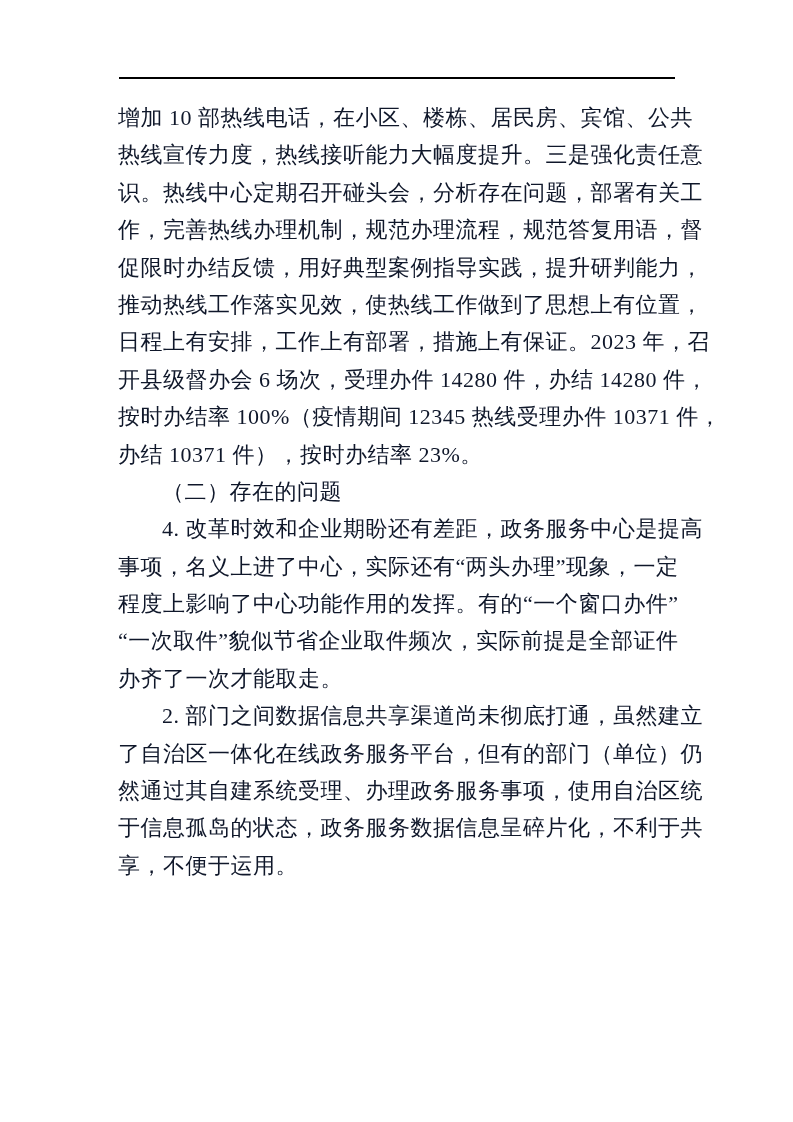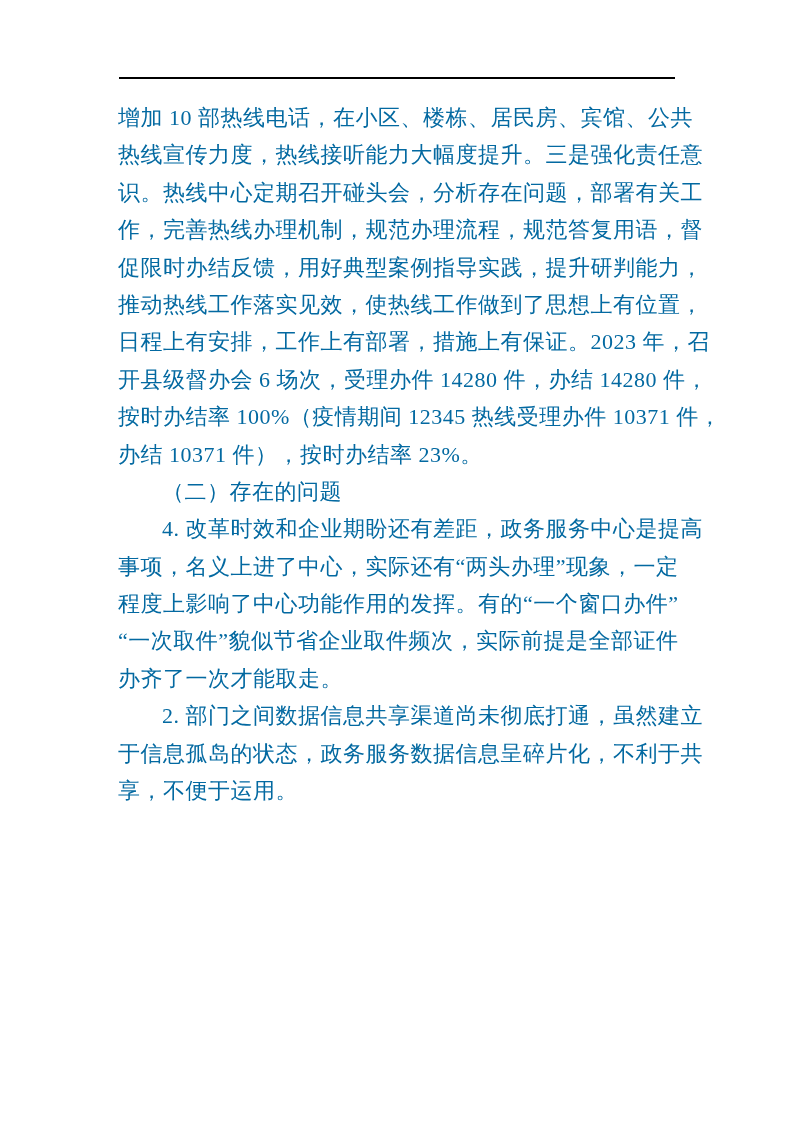--- a/index.html
+++ b/index.html
@@ -7,21 +7,21 @@
     padding: 0;
     background: #ffffff;
   }
   .page {
     position: relative;
     width: 793px;
     height: 950px;
     background: #ffffff;
     overflow: hidden;
     font-family: "Liberation Serif", "DejaVu Serif", serif;
-    color: #0369a1;
+    color: #0f172a;
   }
   .header-rule {
     position: absolute;
     left: 119px;
     top: 77px;
     width: 556px;
     height: 2px;
     background: #000000;
   }
   .text-body {
@@ -75,17 +75,19 @@
       <div class="line">开县级督办会 6 场次，受理办件 14280 件，办结 14280 件，</div>
       <div class="line">按时办结率 100%（疫情期间 12345 热线受理办件 10371 件，</div>
       <div class="line last">办结 10371 件），按时办结率 23%。</div>
       <div class="line heading indent last">（二）存在的问题</div>
       <div class="line indent">4. 改革时效和企业期盼还有差距，政务服务中心是提高</div>
       <div class="line">事项，名义上进了中心，实际还有“两头办理”现象，一定</div>
       <div class="line">程度上影响了中心功能作用的发挥。有的“一个窗口办件”</div>
       <div class="line">“一次取件”貌似节省企业取件频次，实际前提是全部证件</div>
       <div class="line last">办齐了一次才能取走。</div>
       <div class="line indent">2. 部门之间数据信息共享渠道尚未彻底打通，虽然建立</div>
+      <div class="line">了自治区一体化在线政务服务平台，但有的部门（单位）仍</div>
+      <div class="line">然通过其自建系统受理、办理政务服务事项，使用自治区统</div>
       <div class="line">于信息孤岛的状态，政务服务数据信息呈碎片化，不利于共</div>
       <div class="line last">享，不便于运用。</div>
     </div>
   <div class="page-number">4</div>
 </div>
 
 </body></html>

